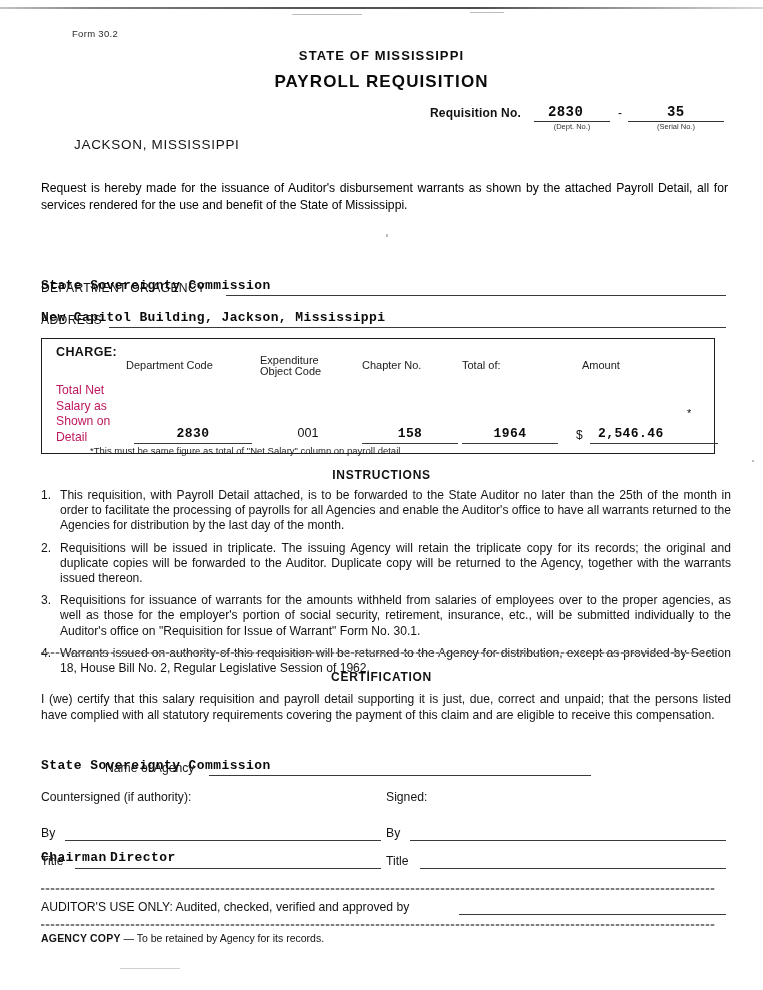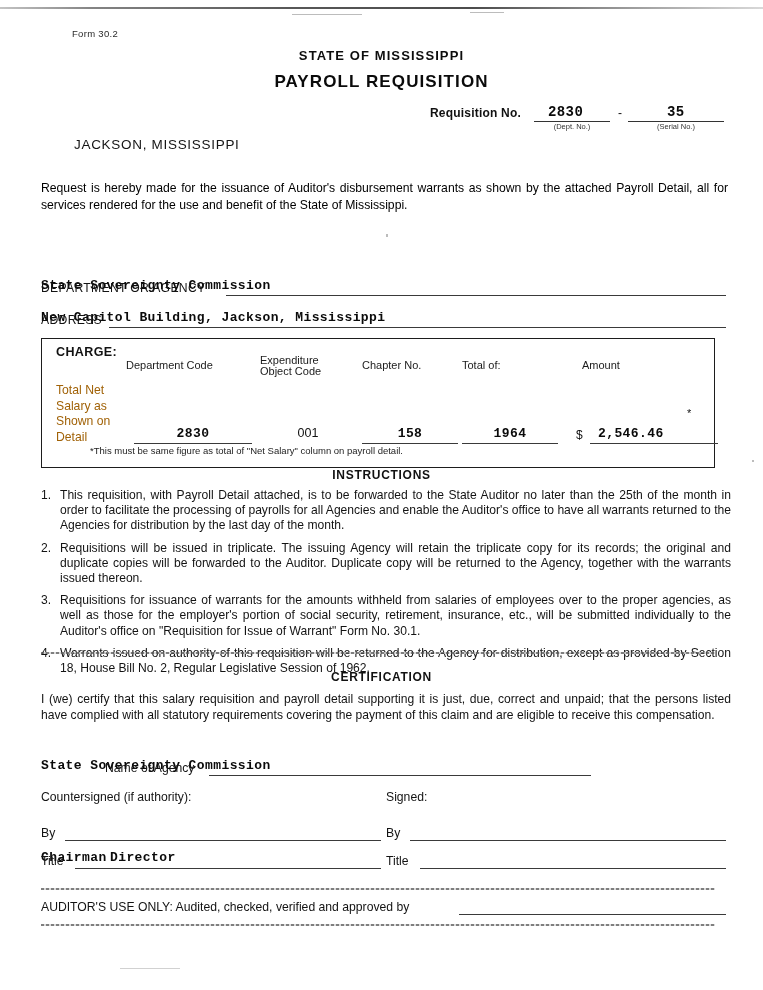--- a/index.html
+++ b/index.html
@@ -195,21 +195,21 @@
   .addr-lbl { left: 0; top: 3px; letter-spacing: .3px; }
   .addr-val { left: 195px; top: 0px; font-size: 13px; }
   .addr-line { left: 68px; top: 17px; width: 617px; }
 
   
   .charge-box {
     position: absolute;
     left: 41px;
     top: 338px;
     width: 674px;
-    height: 130px;
+    height: 116px;
     border: 1.5px solid #1d1d1d;
     box-sizing: border-box;
     padding-left: 38px;
   }
   .charge-title {
     position: absolute;
     left: 14px; top: 6px;
     font-size: 12.5px;
     font-weight: bold;
     letter-spacing: .4px;
@@ -226,21 +226,21 @@
   .ch-chap   { left: 320px; width: 96px; top: 21px; }
   .ch-laws   { left: 420px; width: 96px; top: 21px; }
   .ch-amt    { left: 540px; width: 130px; top: 21px; }
 
   .left-stack {
     position: absolute;
     left: 14px;
     top: 44px;
     font-size: 12.2px;
     line-height: 15.5px;
-    color: #a16207;
+    color: #be185d;
   }
   .val-row { position: absolute; top: 88px; height: 18px; }
   .vr-dept   { left: 92px;  width: 118px; }
   .vr-obj    { left: 226px; width: 80px; }
   .vr-chap   { left: 320px; width: 96px; }
   .vr-laws   { left: 420px; width: 96px; }
   .vr-amt    { left: 534px; width: 142px; }
   .val-line { position: absolute; left: 0; top: 16px; width: 100%; border-bottom: 1.1px solid #3a3a3a; }
   .val-txt { position: absolute; top: -1px; font-size: 13px; }
   .val-center { left: 0; width: 100%; text-align: center; }
@@ -503,14 +503,17 @@
     <span class="fill ti-r-val">Director</span>
   </div>
 
   <div class="rule-dotted rule-2"></div>
   <div class="auditor-row">
     <span class="lbl au-lbl">AUDITOR'S USE ONLY: Audited, checked, verified and approved by</span>
     <span class="uline au-line"></span>
   </div>
   <div class="rule-dotted rule-3"></div>
 
+  <div class="agency-copy">
+    <b>AGENCY COPY</b><span> — To be retained by Agency for its records.</span>
+  </div>
 
 </div>
 
 </body></html>

